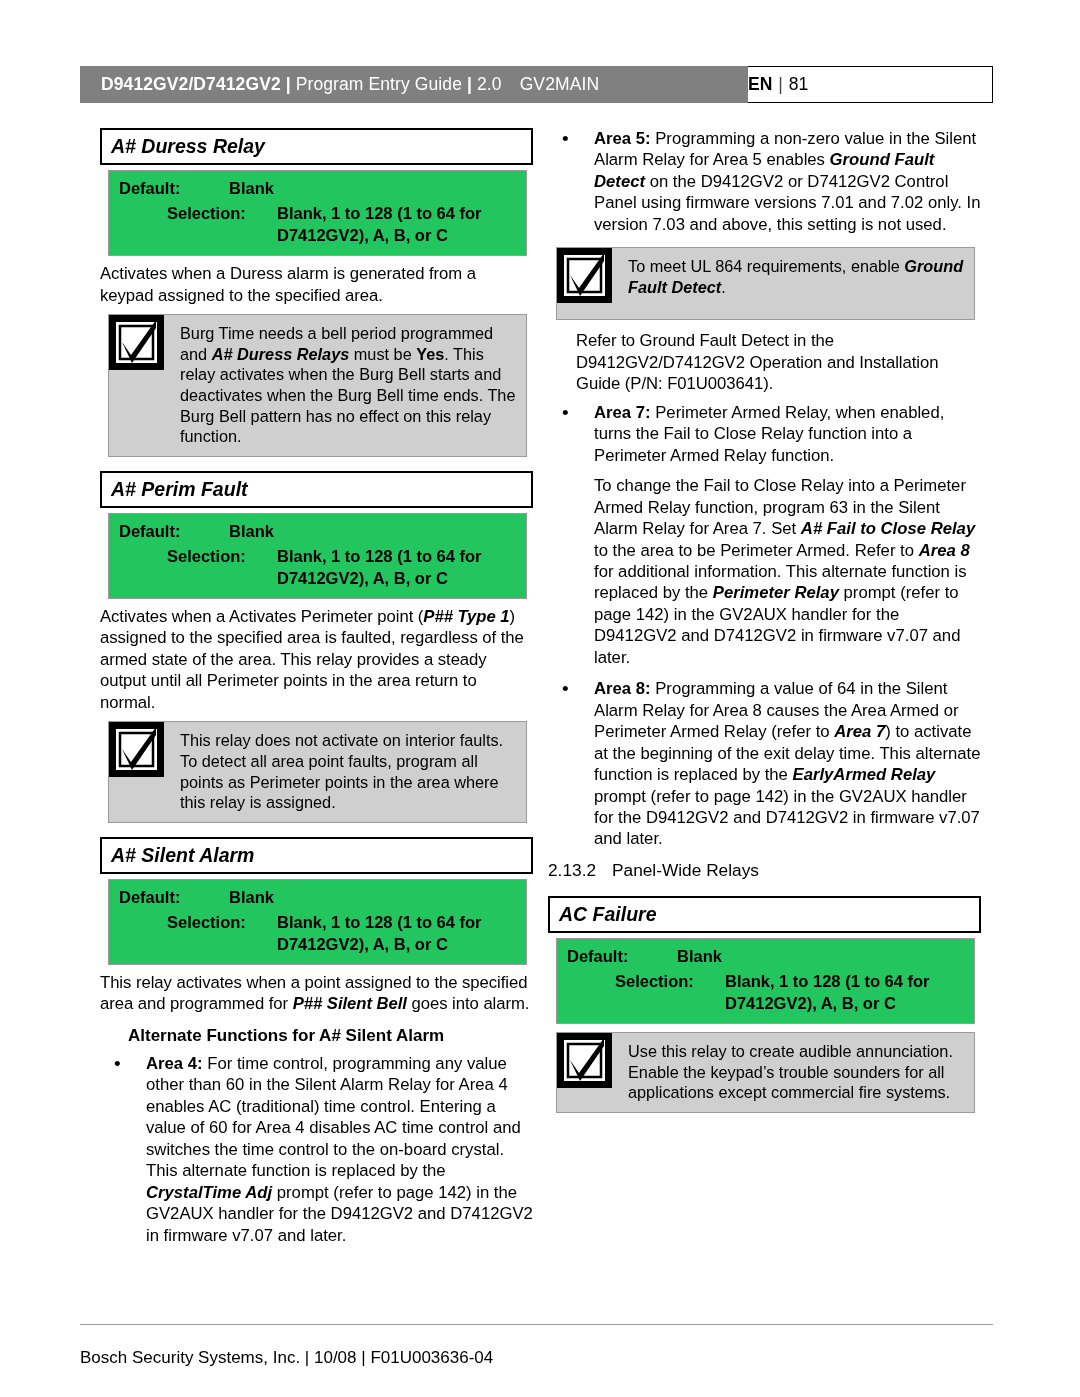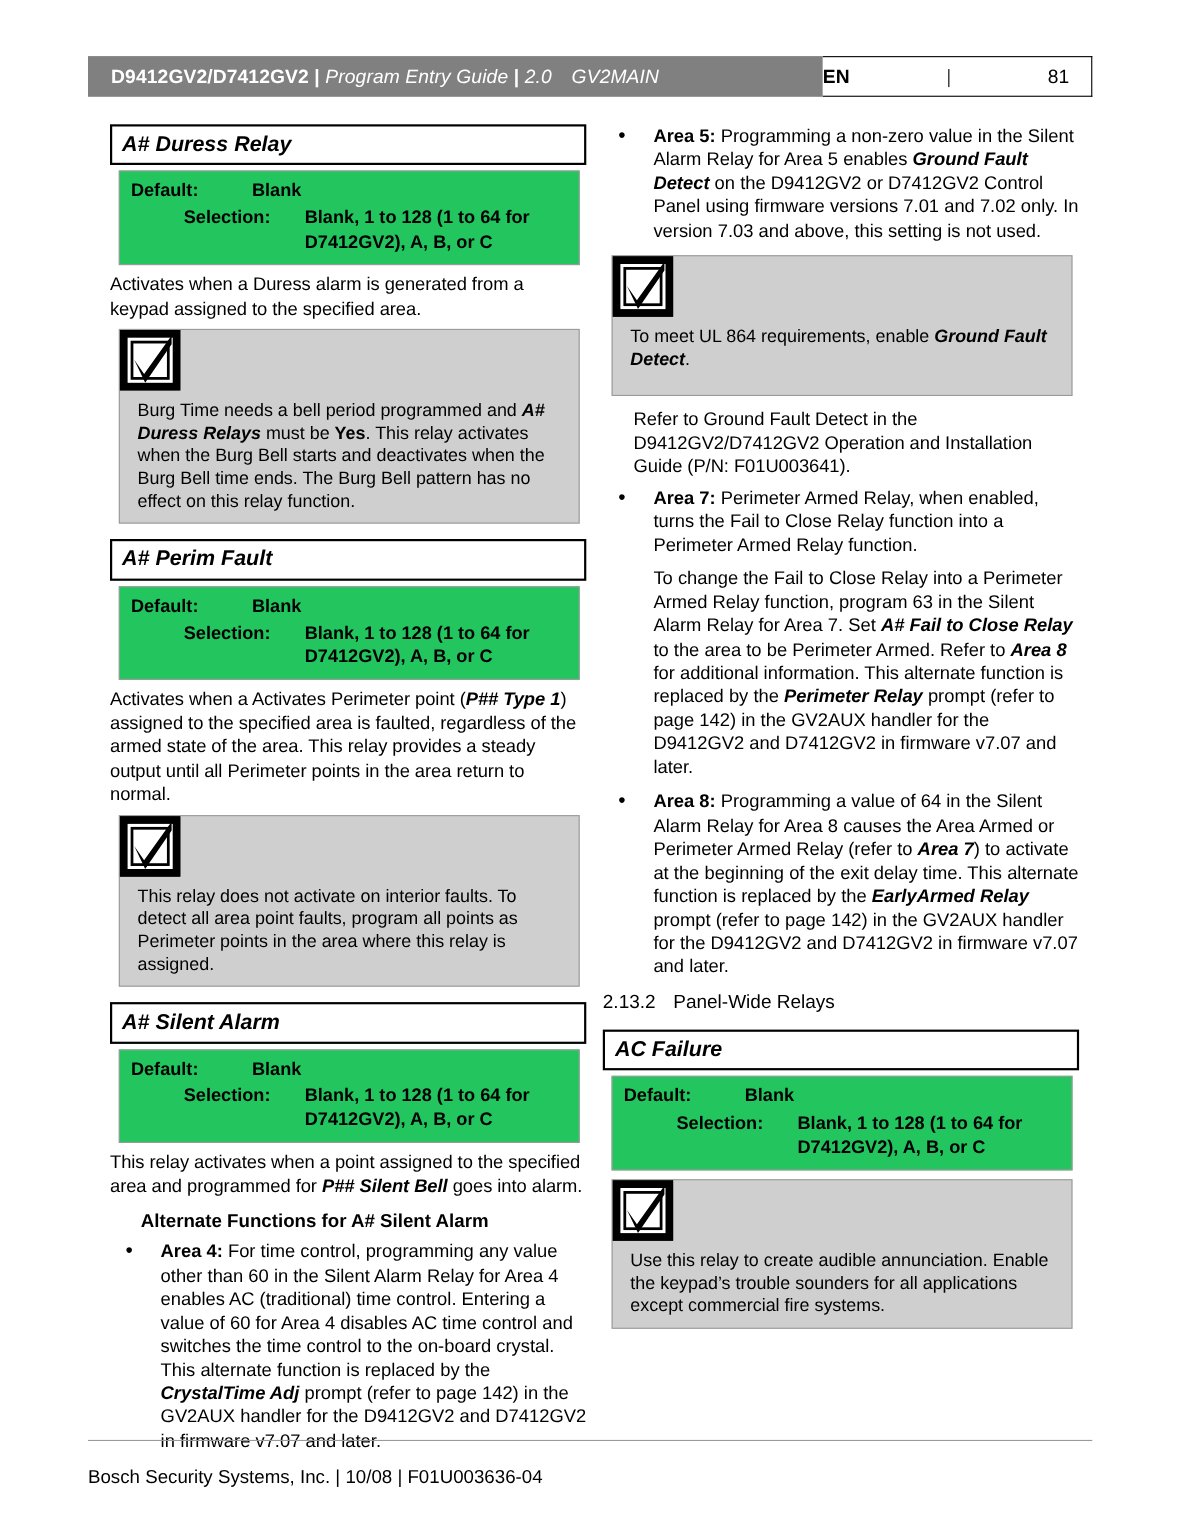--- a/index.html
+++ b/index.html
@@ -10,21 +10,21 @@
   body {
     width: 1080px; height: 1397px;
     font-family: "Liberation Sans", sans-serif;
     color: #000000;
     position: relative;
     overflow: hidden;
   }
 
   .page {
     position: absolute;
-    left: 0; top: 1px;
+    left: 0; top: 16px;
     width: 1080px; height: 1122px;
   }
 
   
   .header {
     position: absolute;
     left: 80px; top: 50px;
     width: 913px; height: 37px;
     display: flex;
   }
@@ -34,30 +34,30 @@
     display: flex;
     align-items: center;
     padding-left: 21px;
     color: #ffffff;
     font-size: 17.5px;
     letter-spacing: 0.1px;
     white-space: nowrap;
   }
   .header-left .hl-bold { font-weight: bold; }
   .header-left .hl-sep { padding: 0 5px; font-weight: bold; }
-  .header-left .hl-norm { font-weight: normal; font-style: italic; }
+  .header-left .hl-norm { font-weight: normal; }
   .header-left .hl-gap { display: inline-block; width: 18px; }
   .header-right {
     flex: 1 1 auto;
     background: #ffffff;
     border: 1.5px solid #000000;
     border-left: none;
     display: flex;
     align-items: center;
-    justify-content: space-between;
+    justify-content: flex-start;
     padding-right: 20px;
     font-size: 17.5px;
   }
   .header-right .hr-bold { font-weight: bold; }
   .header-right .hr-sep { padding: 0 6px; color: #444; }
   .header-right .hr-num { font-weight: normal; }
 
   
   .col {
     position: absolute;
@@ -105,21 +105,20 @@
   b, strong { font-weight: bold; }
   .bi { font-weight: bold; font-style: italic; }
 
   
   .notice {
     display: flex;
     background: #cfcfcf;
     border: 1px solid #9a9a9a;
     margin: 8px 6px 0 8px;
     min-height: 54px;
-    flex-direction: column;
   }
   .notice-icon-cell {
     flex: 0 0 55px;
     position: relative;
   }
   .check-icon {
     width: 55px; height: 55px;
     background: #000000;
     display: block;
   }

